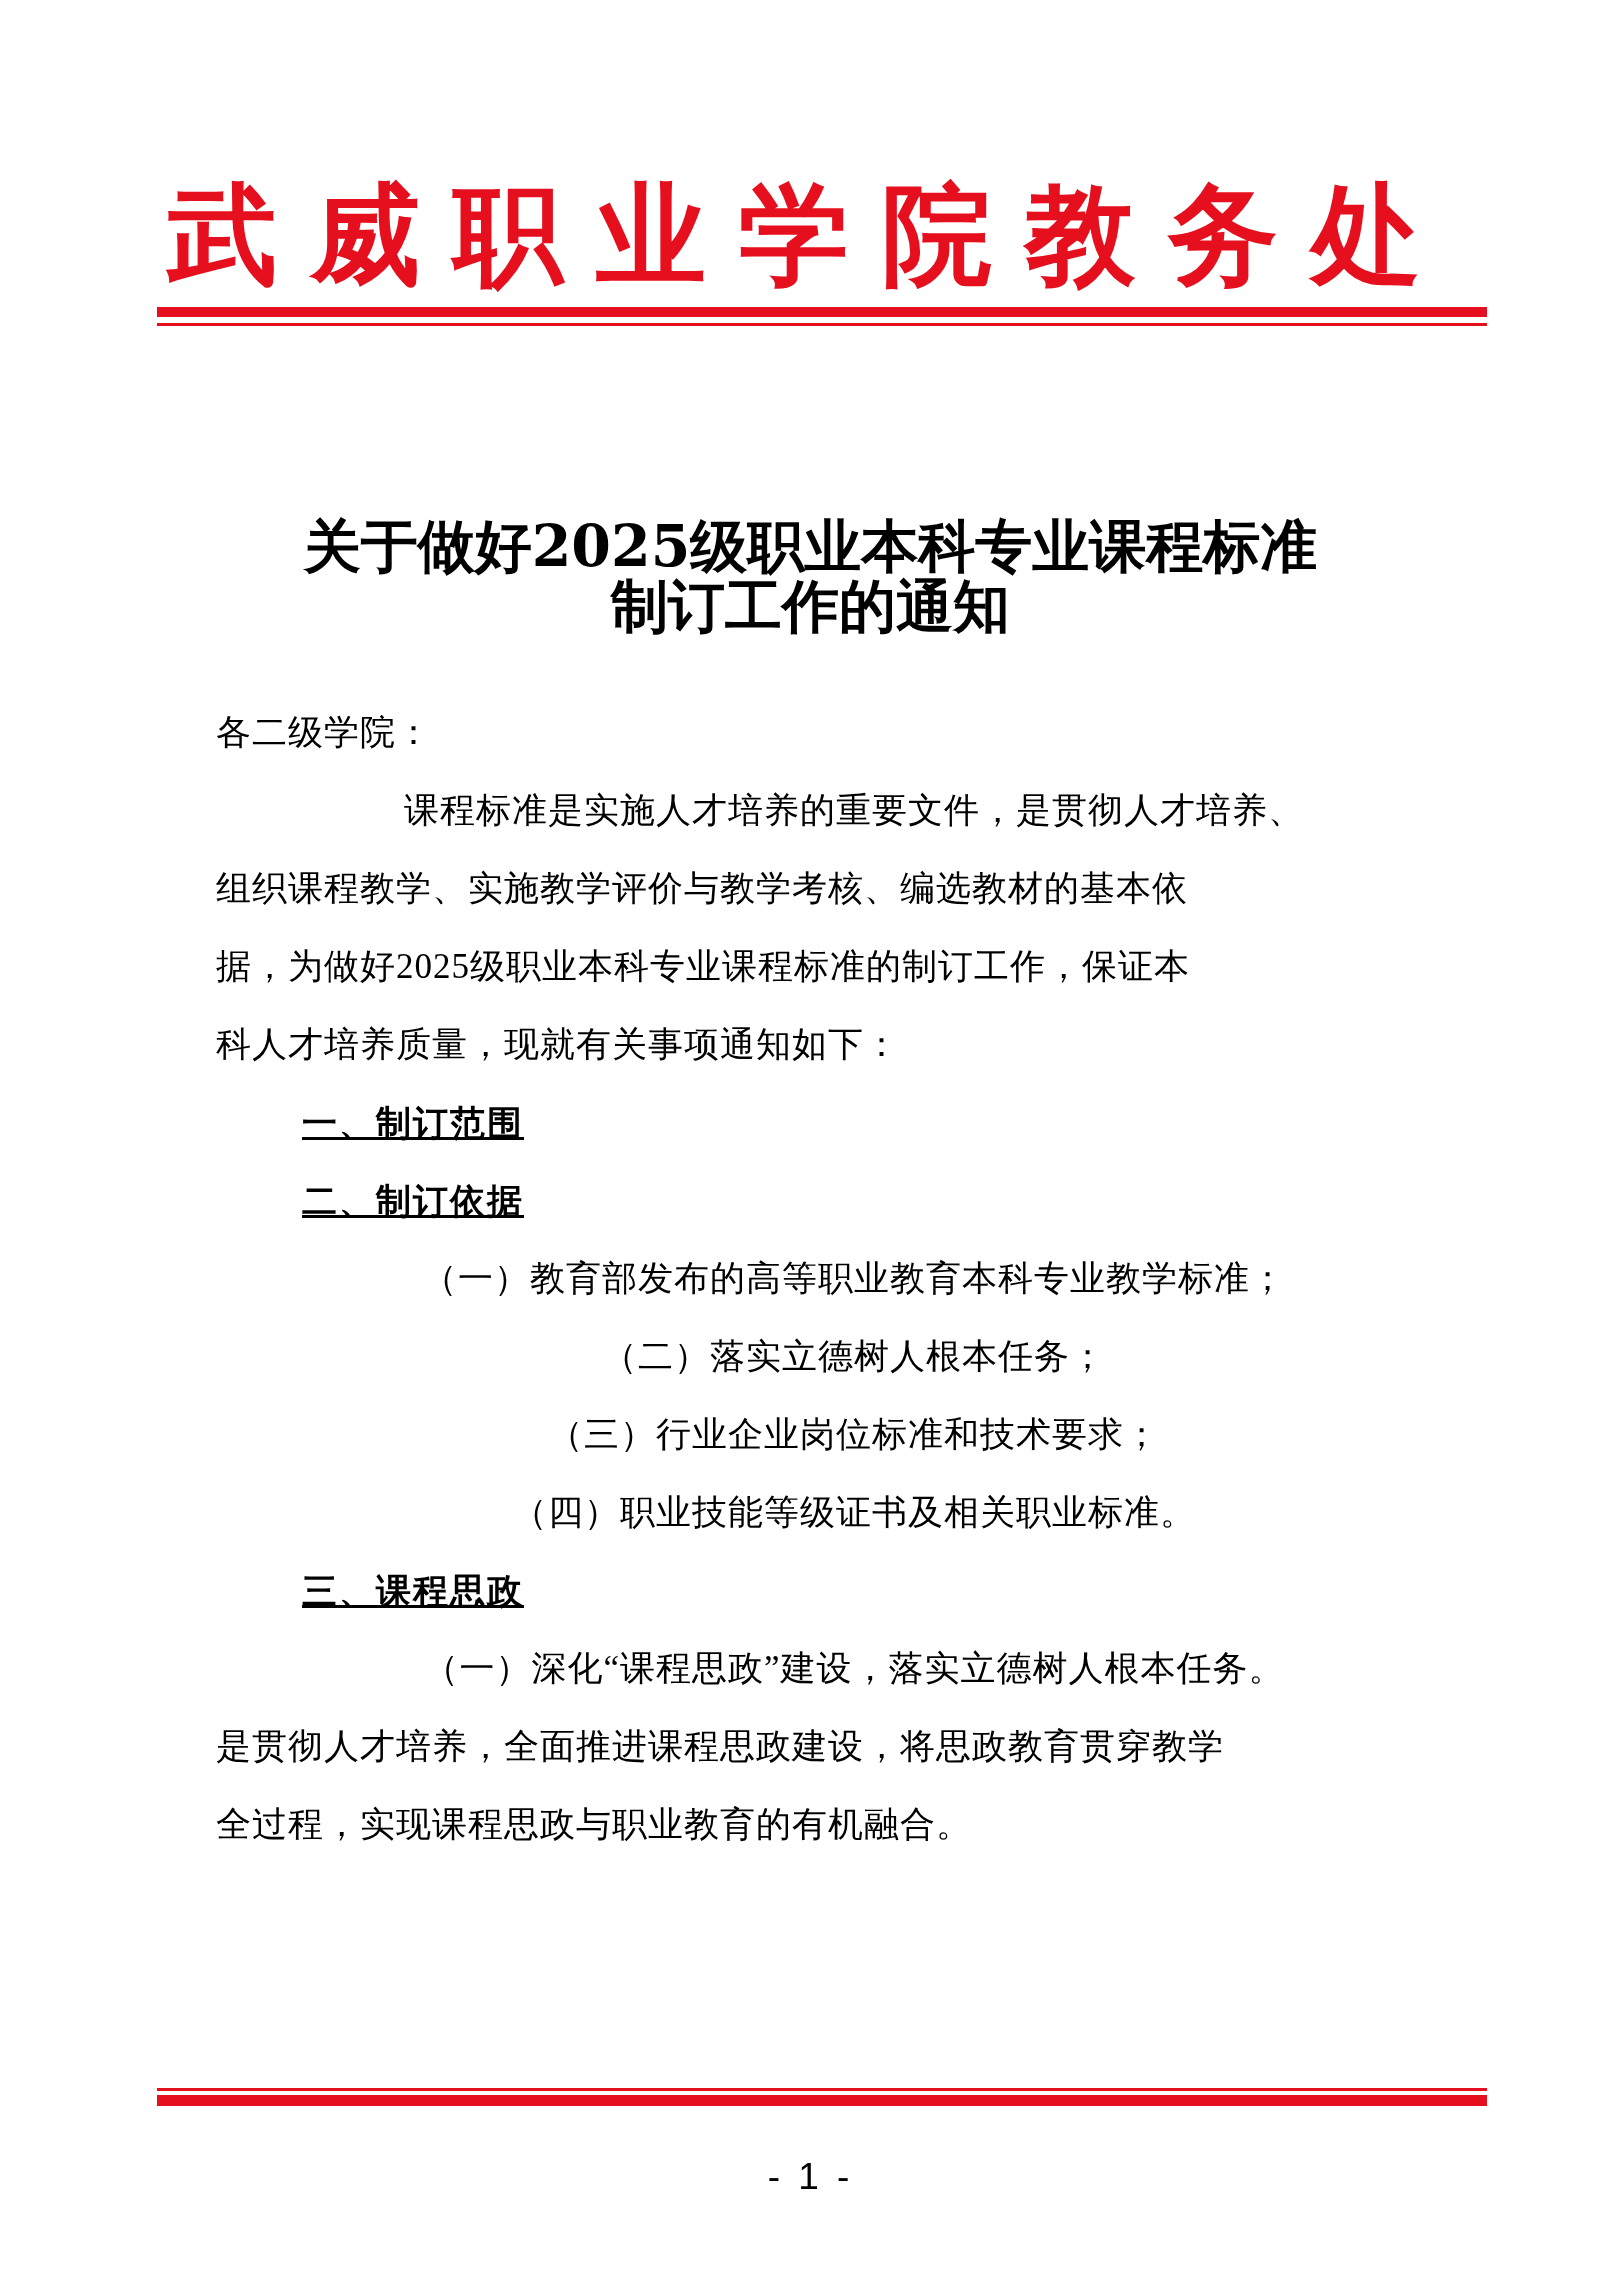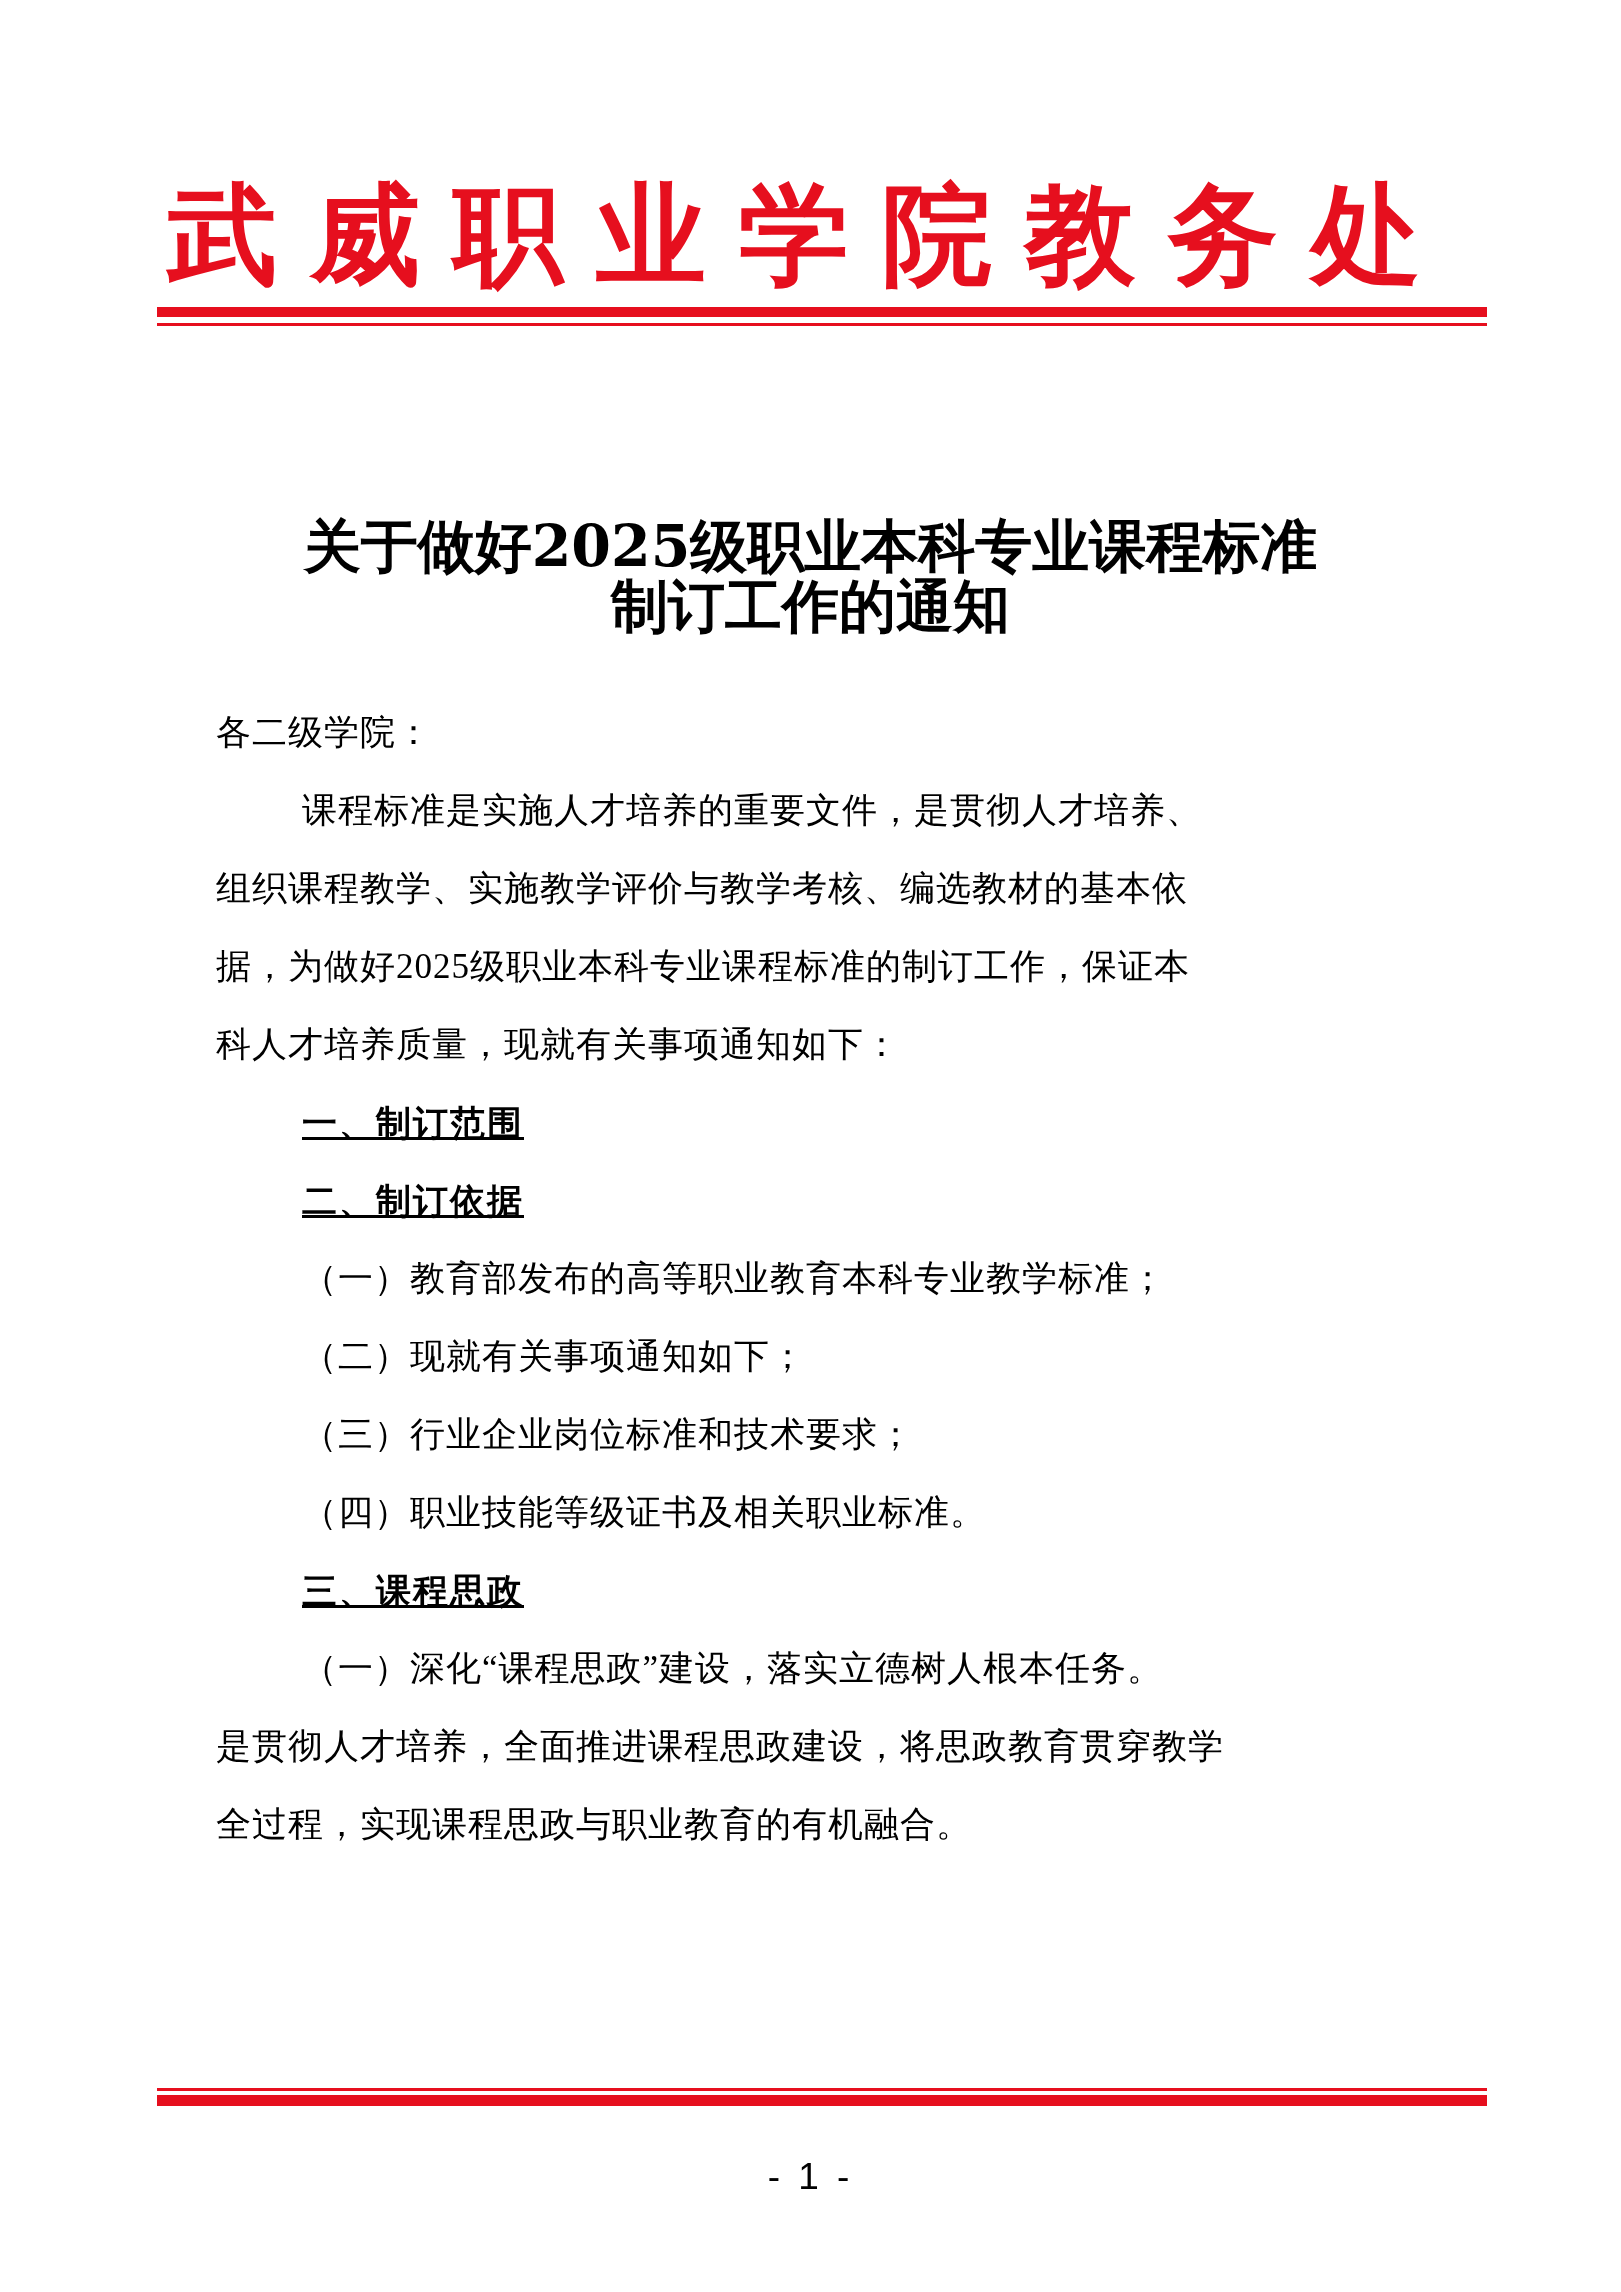--- a/index.html
+++ b/index.html
@@ -72,21 +72,21 @@
     width: 1190px;
     font-size: 35px;
     color: var(--ink);
   }
   .bline {
     height: 78px;
     line-height: 78px;
     letter-spacing: 1px;
     white-space: nowrap;
   }
-  .bline.indent { text-indent: 86px; }
+  .bline.indent { text-indent: 86px; text-align: center; }
   .bline.heading {
     font-family: "DejaVu Sans", "Liberation Sans", sans-serif;
     font-weight: bold;
     text-indent: 86px;
     letter-spacing: 2px;
     text-decoration: underline;
   }
 
   
   .page-number {
@@ -117,21 +117,21 @@
 
   <div class="body-text">
     <div class="bline">各二级学院：</div>
     <div class="bline indent">课程标准是实施人才培养的重要文件，是贯彻人才培养、</div>
     <div class="bline">组织课程教学、实施教学评价与教学考核、编选教材的基本依</div>
     <div class="bline">据，为做好2025级职业本科专业课程标准的制订工作，保证本</div>
     <div class="bline">科人才培养质量，现就有关事项通知如下：</div>
     <div class="bline heading">一、制订范围</div>
     <div class="bline heading">二、制订依据</div>
     <div class="bline indent">（一）教育部发布的高等职业教育本科专业教学标准；</div>
-    <div class="bline indent">（二）现就有关事项通知如下；</div>
+    <div class="bline indent">（二）落实立德树人根本任务；</div>
     <div class="bline indent">（三）行业企业岗位标准和技术要求；</div>
     <div class="bline indent">（四）职业技能等级证书及相关职业标准。</div>
     <div class="bline heading">三、课程思政</div>
     <div class="bline indent">（一）深化“课程思政”建设，落实立德树人根本任务。</div>
     <div class="bline">是贯彻人才培养，全面推进课程思政建设，将思政教育贯穿教学</div>
     <div class="bline">全过程，实现课程思政与职业教育的有机融合。</div>
   </div>
 
   <div class="rule f-thin"></div>
   <div class="rule f-thick"></div>

